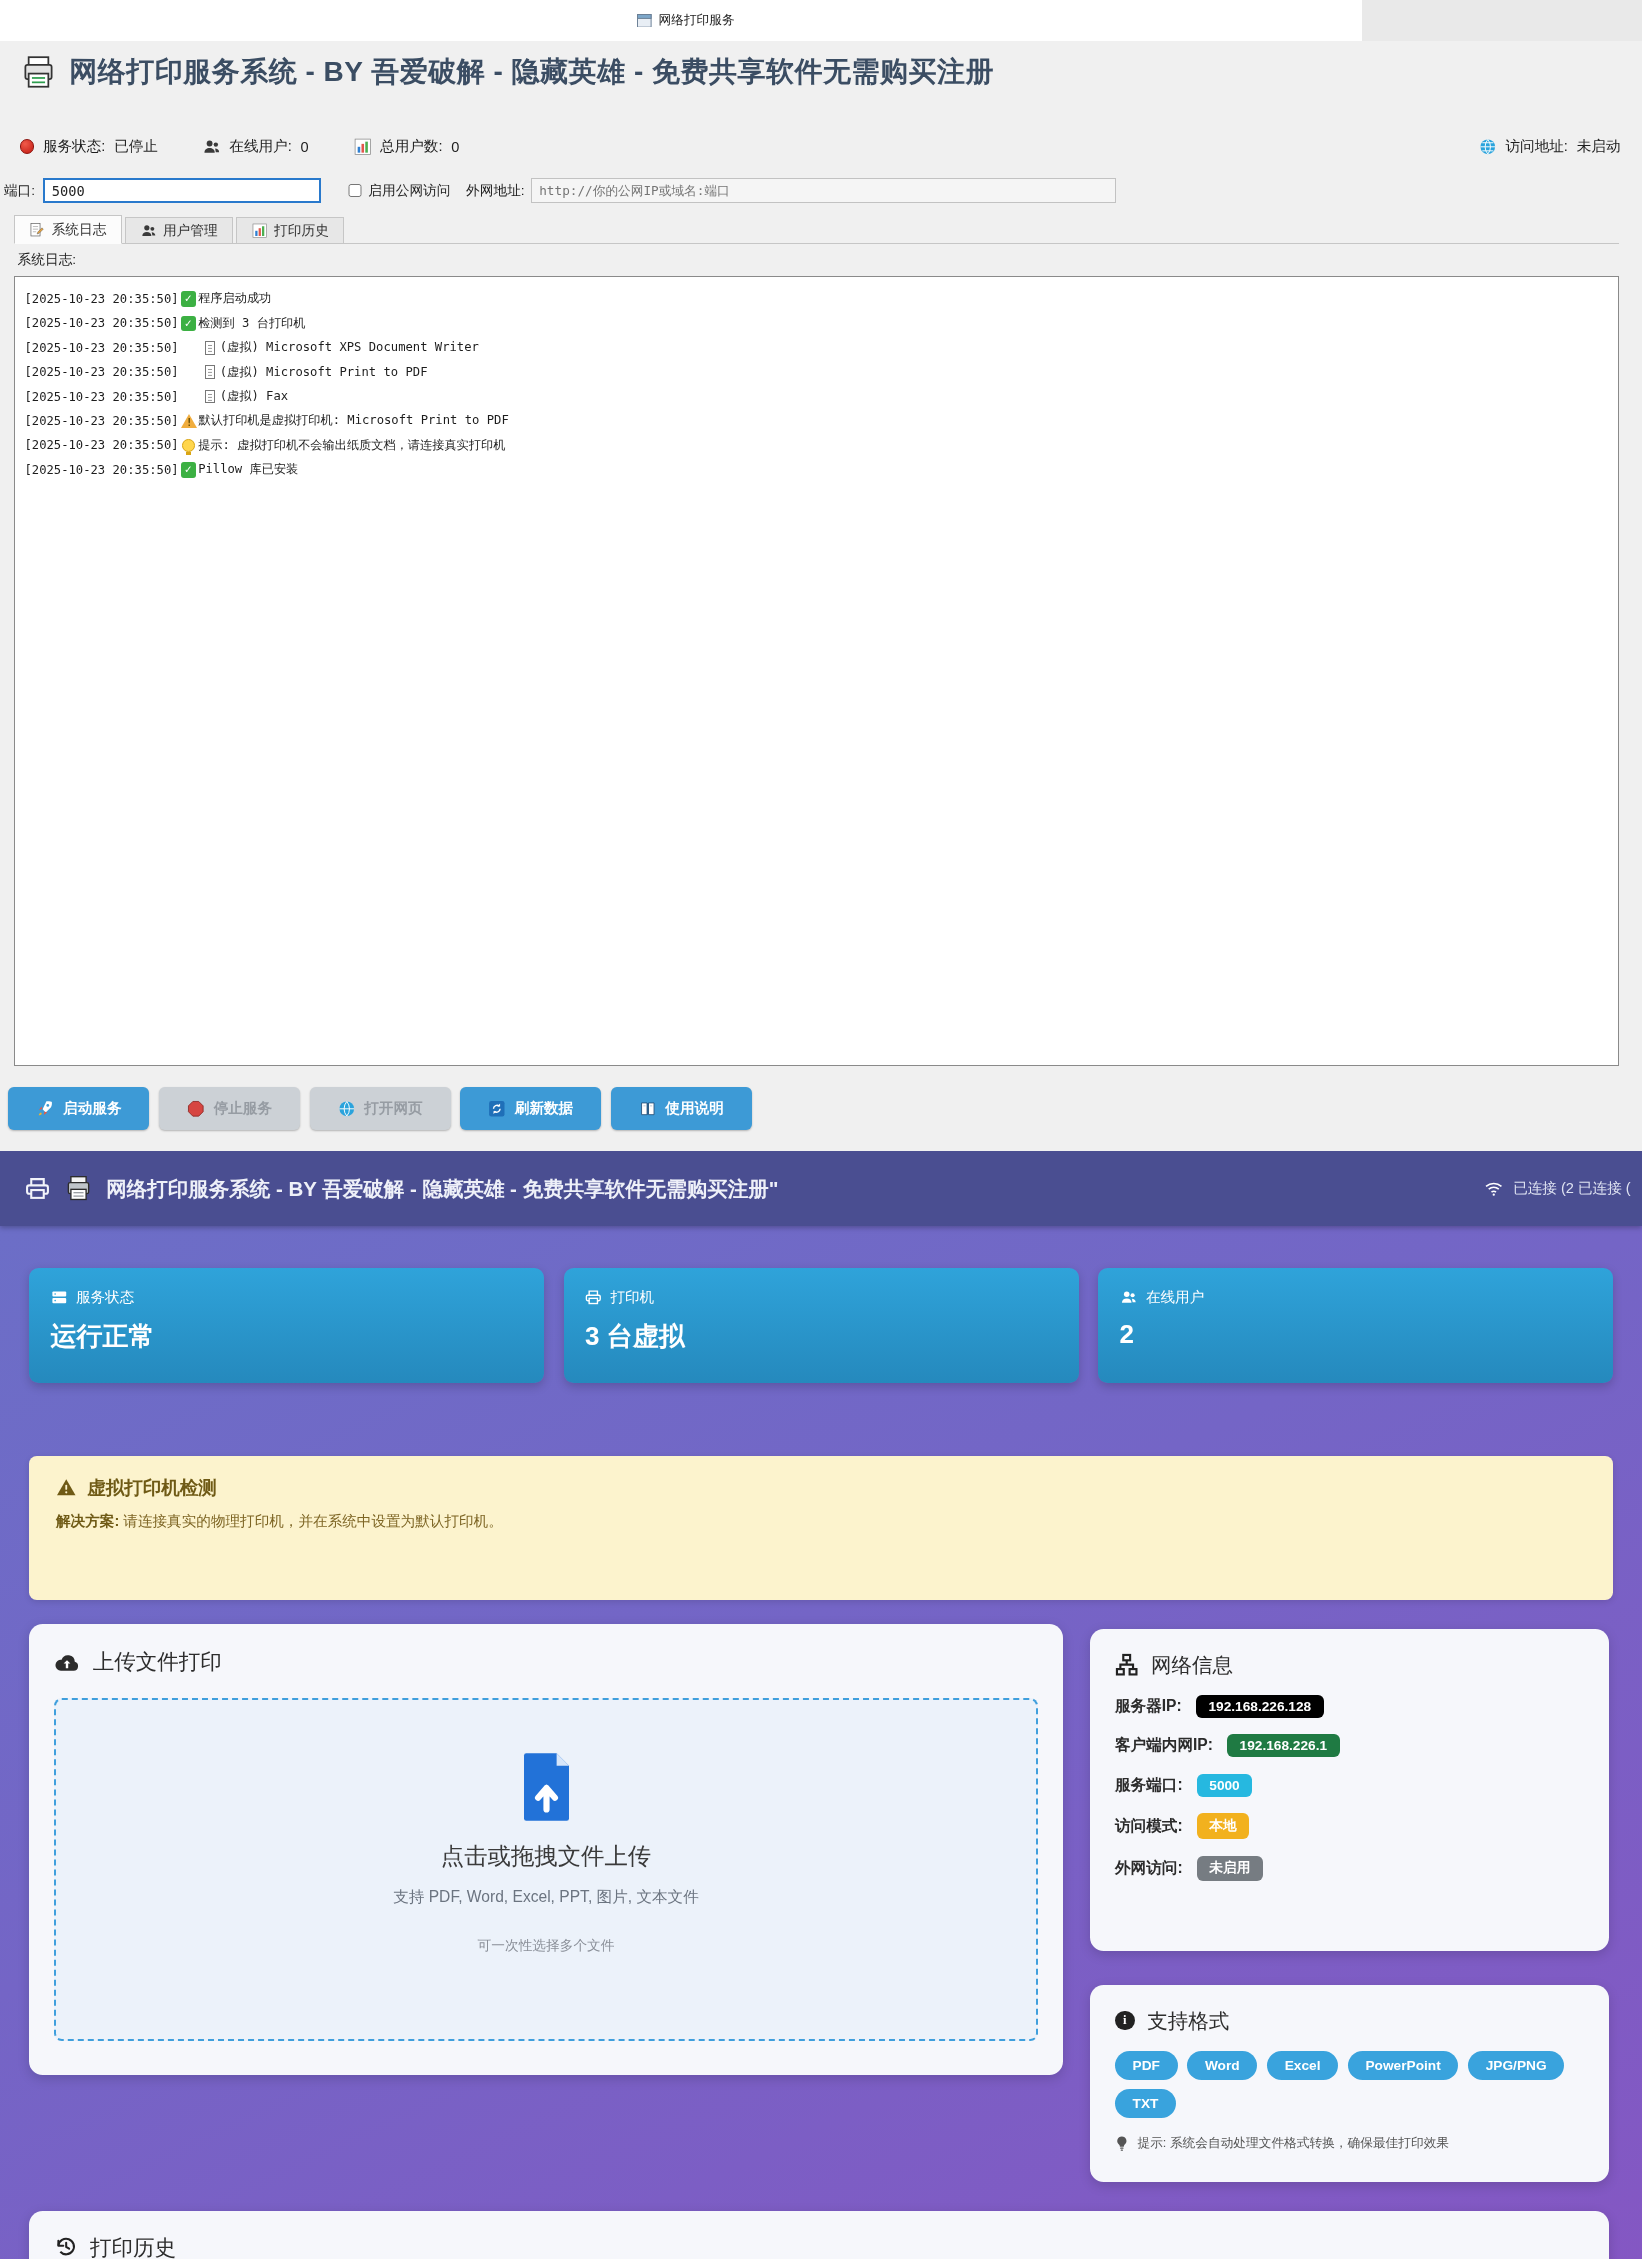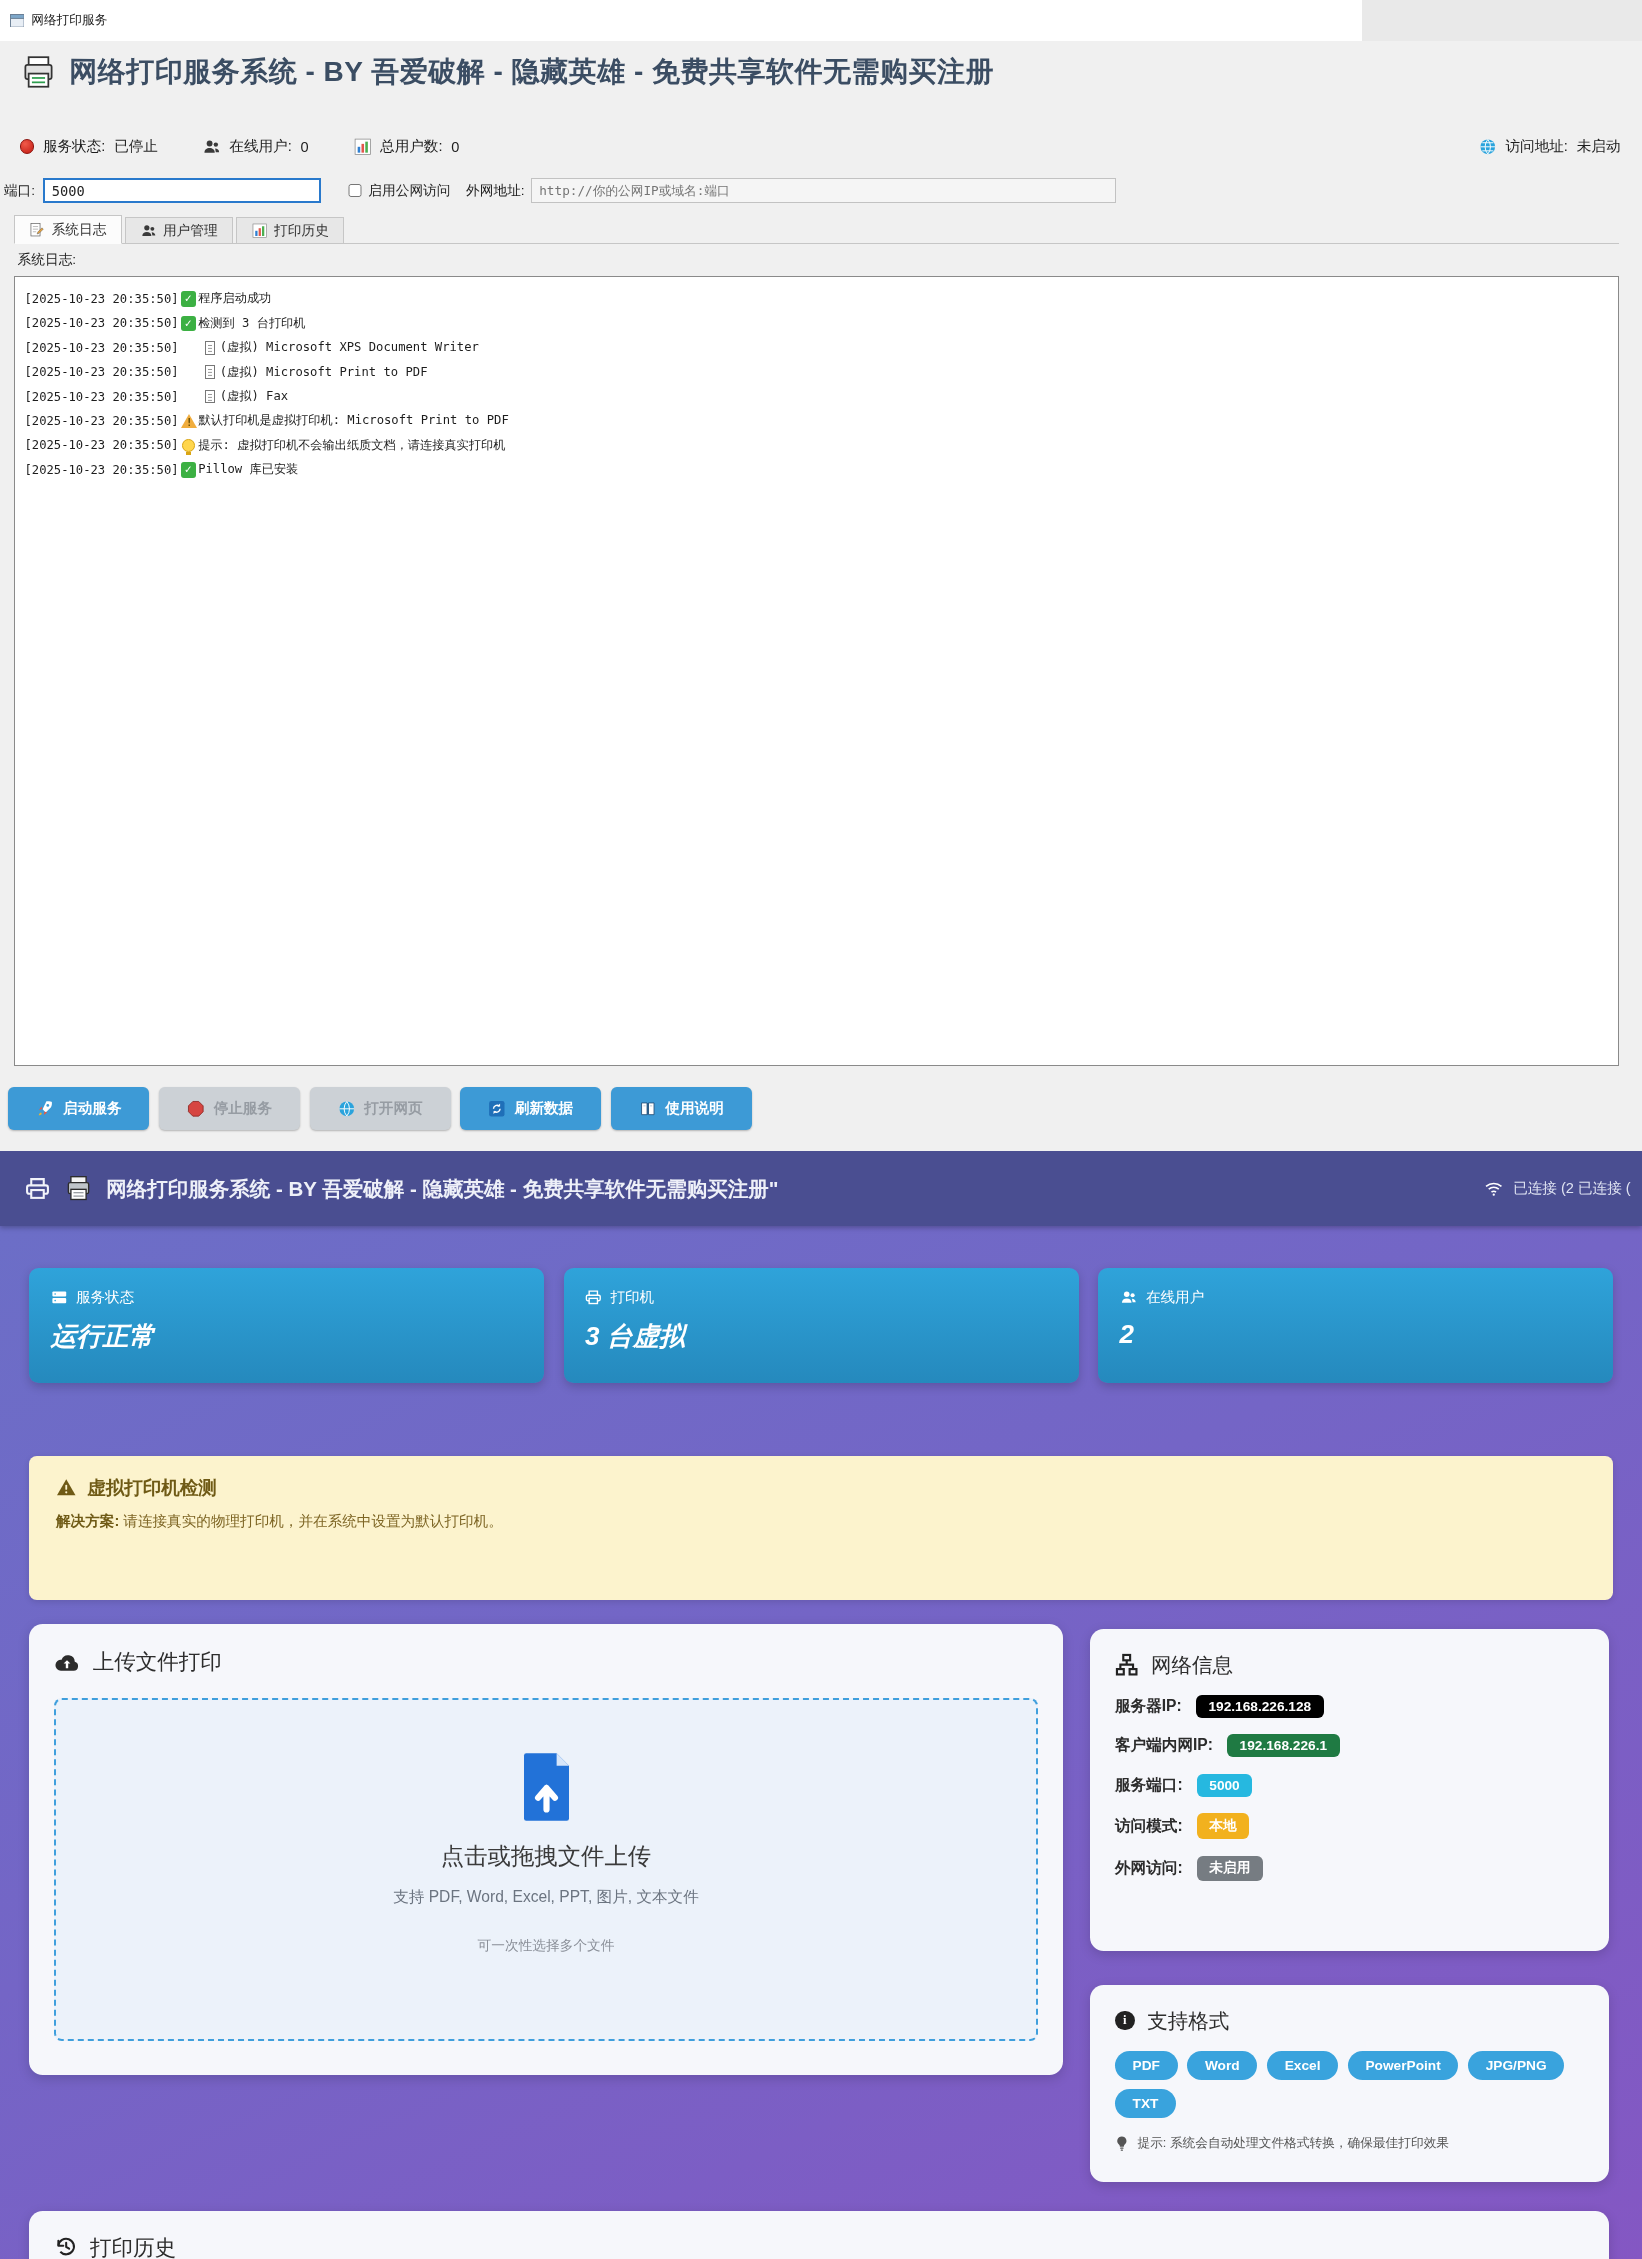--- a/index.html
+++ b/index.html
@@ -3,21 +3,21 @@
 <meta charset="utf-8">
 <style>
   * { margin:0; padding:0; box-sizing:border-box; }
   body {
     width:1642px; height:2260px; position:relative; overflow:hidden;
     font-family:"Liberation Sans", sans-serif; background:#f0f0f0;
   }
   
   .desktop { position:absolute; top:0; left:0; width:1642px; height:1151px; background:#f0f0f0; }
   .titlebar { position:absolute; top:0; left:0; width:1362px; height:41px; background:#ffffff;
-    display:flex; align-items:center; padding-left:9.8px; gap:6.8px; }
+    display:flex; align-items:center; padding-left:9.8px; gap:6.8px;justify-content:center; }
   .titlebar-patch { position:absolute; top:0; left:1362px; right:0; height:41px; background:#e9e9e9; }
   .app-title { font-size:12.7px; color:#1b1b1b; }
   .app-header { position:absolute; top:53px; left:19.5px; display:flex; align-items:center; gap:12.7px; }
   .app-title-main { font-size:28px; font-weight:bold; color:#3b4d63; letter-spacing:0.5px; }
   .status-row { position:absolute; top:137px; left:19.5px; right:21.5px; display:flex; align-items:center;
     font-size:14.6px; color:#1d1d1d; }
   .status-item { display:flex; align-items:center; gap:8.8px; margin-right:45px; }
   .status-item.right { margin-left:auto; margin-right:0; }
   .red-dot { width:14.6px; height:14.6px; border-radius:50%; background:radial-gradient(circle at 35% 30%, #f05a4a, #c21a12); border:1px solid #8c120c; }
   .port-row { position:absolute; top:178px; left:3.9px; display:flex; align-items:center; font-size:13.7px; color:#1d1d1d; }
@@ -63,21 +63,21 @@
   .web-header { position:absolute; top:0; left:0; right:0; height:75px; background:#4a4e91;
     display:flex; align-items:center; padding:0 25px; gap:14.6px; overflow:hidden;
     box-shadow:0 2px 4.9px rgba(0,0,0,0.25); }
   .web-title { color:#eef0f8; font-size:20.5px; font-weight:bold; white-space:nowrap; }
   .web-conn { margin-left:auto; margin-right:-13.7px; color:#dfe3f2; font-size:14.6px;
     display:flex; align-items:center; gap:8.8px; white-space:nowrap; }
   .cards { position:absolute; top:117px; left:29px; right:29px; display:flex; gap:19.5px; }
   .card { flex:1; height:115px; border-radius:9.8px; background:linear-gradient(180deg, #2fa3da, #2589bd);
     color:#fff; padding:19.5px 21.5px; box-shadow:0 3.9px 9.8px rgba(0,0,0,0.18); }
   .card-label { display:flex; gap:8.8px; font-size:14.6px; align-items:center; }
-  .card-value { margin-top:12.7px; font-size:26px; font-weight:bold;font-style:italic; }
+  .card-value { margin-top:12.7px; font-size:26px; font-weight:bold; }
   .warning { position:absolute; top:305px; left:29px; right:29px; height:144px; background:#fcf3cd;
     border-radius:7.8px; padding:18.5px 27px; color:#7d6524; box-shadow:0 2px 5.9px rgba(0,0,0,0.12); }
   .warning-title { font-size:18.5px; font-weight:bold; color:#6f5a15; display:flex; gap:10.7px; align-items:center; }
   .warning-line { margin-top:12.7px; font-size:14.6px; }
   .warning-strong { font-weight:bold; color:#6f5a15; }
   .panel { background:#f6f7fb; border-radius:13.7px; box-shadow:0 3.9px 11.7px rgba(0,0,0,0.15); }
   .panel-title { font-size:21.5px; color:#2d2d2d; display:flex; align-items:center; gap:12.7px; }
   .upload-card { position:absolute; top:473px; left:29px; width:1034px; height:451px; padding:23.4px 25px; }
   .dropzone { margin-top:21.5px; height:343px; border:2px dashed #3f9fdd; border-radius:7.8px; background:#ecf2fa;
     display:flex; flex-direction:column; align-items:center; padding-top:51px; cursor:pointer; }

